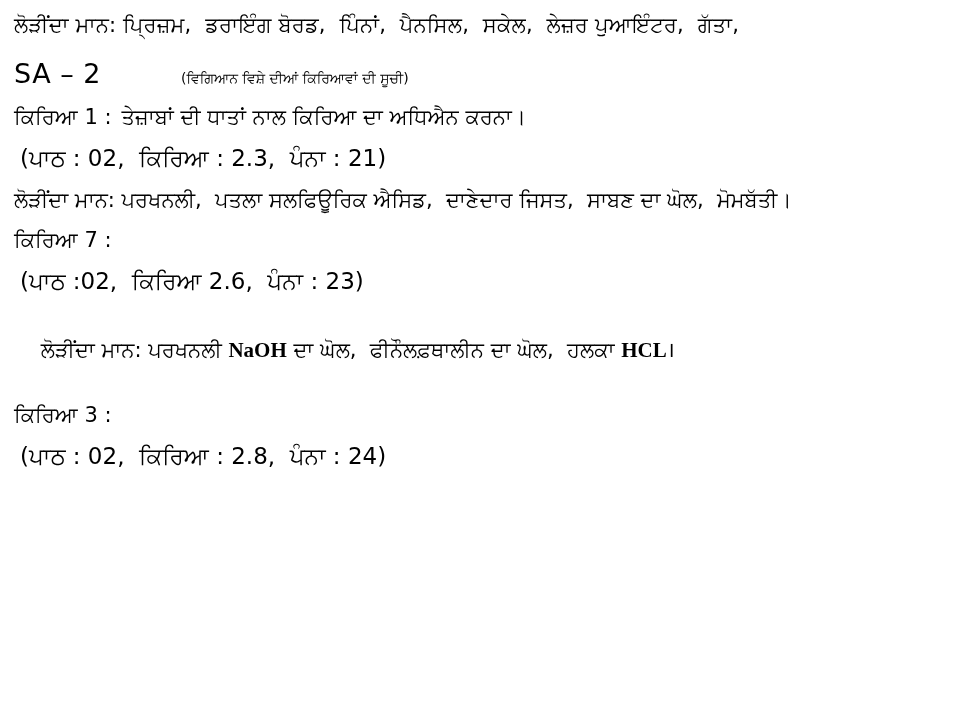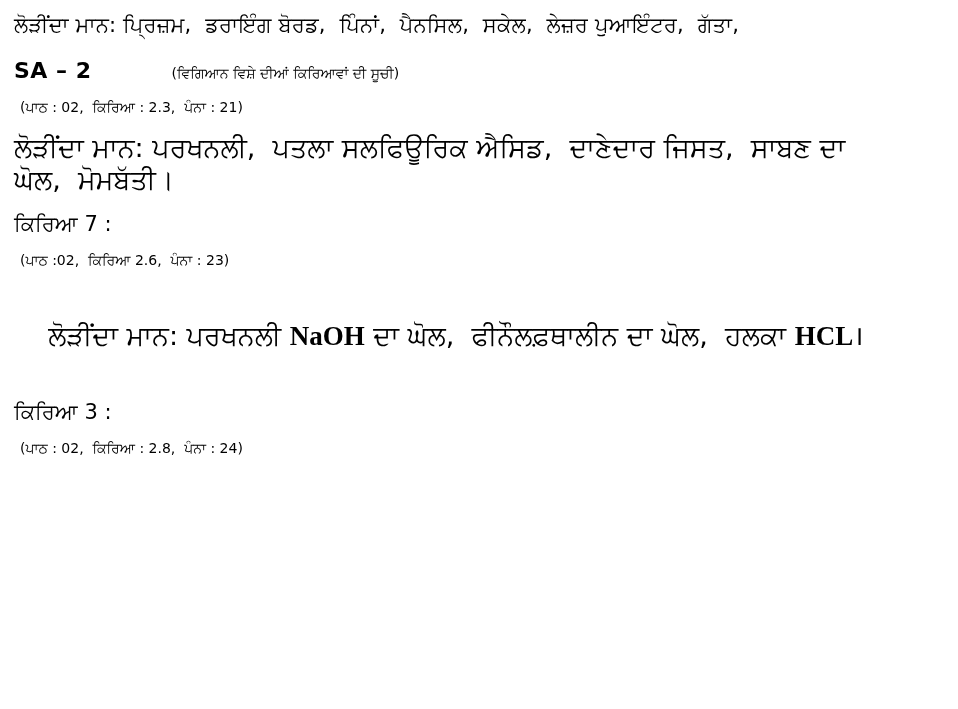--- a/index.html
+++ b/index.html
@@ -27,22 +27,22 @@
     letter-spacing: 0.2px;
     white-space: pre-wrap;
     margin: 0 0 16px 0;
   }
   .heading-row {
     display: flex;
     align-items: baseline;
     margin: 0 0 16px 0;
   }
   .heading-code {
-    font-size: 22px;
-    font-weight: bold;
+    font-size: 27px;
+    font-weight: normal;
     white-space: pre;
     letter-spacing: 0.5px;
   }
   .heading-text {
     font-size: 14px;
     white-space: pre;
     padding-left: 80px;
   }
   .activity-row {
     display: flex;
@@ -51,27 +51,27 @@
     font-size: 21px;
   }
   .activity-label {
     white-space: pre;
   }
   .activity-text {
     white-space: pre-wrap;
     padding-left: 10px;
   }
   .ref-line {
-    font-size: 14px;
+    font-size: 23px;
     white-space: pre;
     margin: 0 0 16px 0;
     padding-left: 6px;
   }
   .mat-line {
-    font-size: 27px;
+    font-size: 21px;
     white-space: pre-wrap;
     margin: 1px 0 16px 0;
   }
   b, .bold {
     font-weight: bold;
     font-family: Liberation Serif, serif;
   }
 </style>
 </head>
 <body>
@@ -79,20 +79,24 @@
 <div class="page">
 
   <div class="line">ਲੋੜੀਂਦਾ ਮਾਨ: ਪ੍ਰਿਜ਼ਮ,  ਡਰਾਇੰਗ ਬੋਰਡ,  ਪਿੰਨਾਂ,  ਪੈਨਸਿਲ,  ਸਕੇਲ,  ਲੇਜ਼ਰ ਪੁਆਇੰਟਰ,  ਗੱਤਾ,</div>
 
 
   <div class="heading-row">
     <span class="heading-code">SA – 2</span>
     <span class="heading-text">(ਵਿਗਿਆਨ ਵਿਸ਼ੇ ਦੀਆਂ ਕਿਰਿਆਵਾਂ ਦੀ ਸੂਚੀ)</span>
   </div>
 
+  <div class="activity-row">
+    <span class="activity-label">ਕਿਰਿਆ 1 :</span>
+    <span class="activity-text">ਤੇਜ਼ਾਬਾਂ ਦੀ ਧਾਤਾਂ ਨਾਲ ਕਿਰਿਆ ਦਾ ਅਧਿਐਨ ਕਰਨਾ।</span>
+  </div>
 
   <div class="ref-line">(ਪਾਠ : 02,  ਕਿਰਿਆ : 2.3,  ਪੰਨਾ : 21)</div>
 
   <div class="mat-line">ਲੋੜੀਂਦਾ ਮਾਨ: ਪਰਖਨਲੀ,  ਪਤਲਾ ਸਲਫਿਊਰਿਕ ਐਸਿਡ,  ਦਾਣੇਦਾਰ ਜਿਸਤ,  ਸਾਬਣ ਦਾ ਘੋਲ,  ਮੋਮਬੱਤੀ।</div>
 
   <div class="activity-row">
     <span class="activity-label">ਕਿਰਿਆ 7 :</span>
   </div>
 
   <div class="ref-line">(ਪਾਠ :02,  ਕਿਰਿਆ 2.6,  ਪੰਨਾ : 23)</div>

